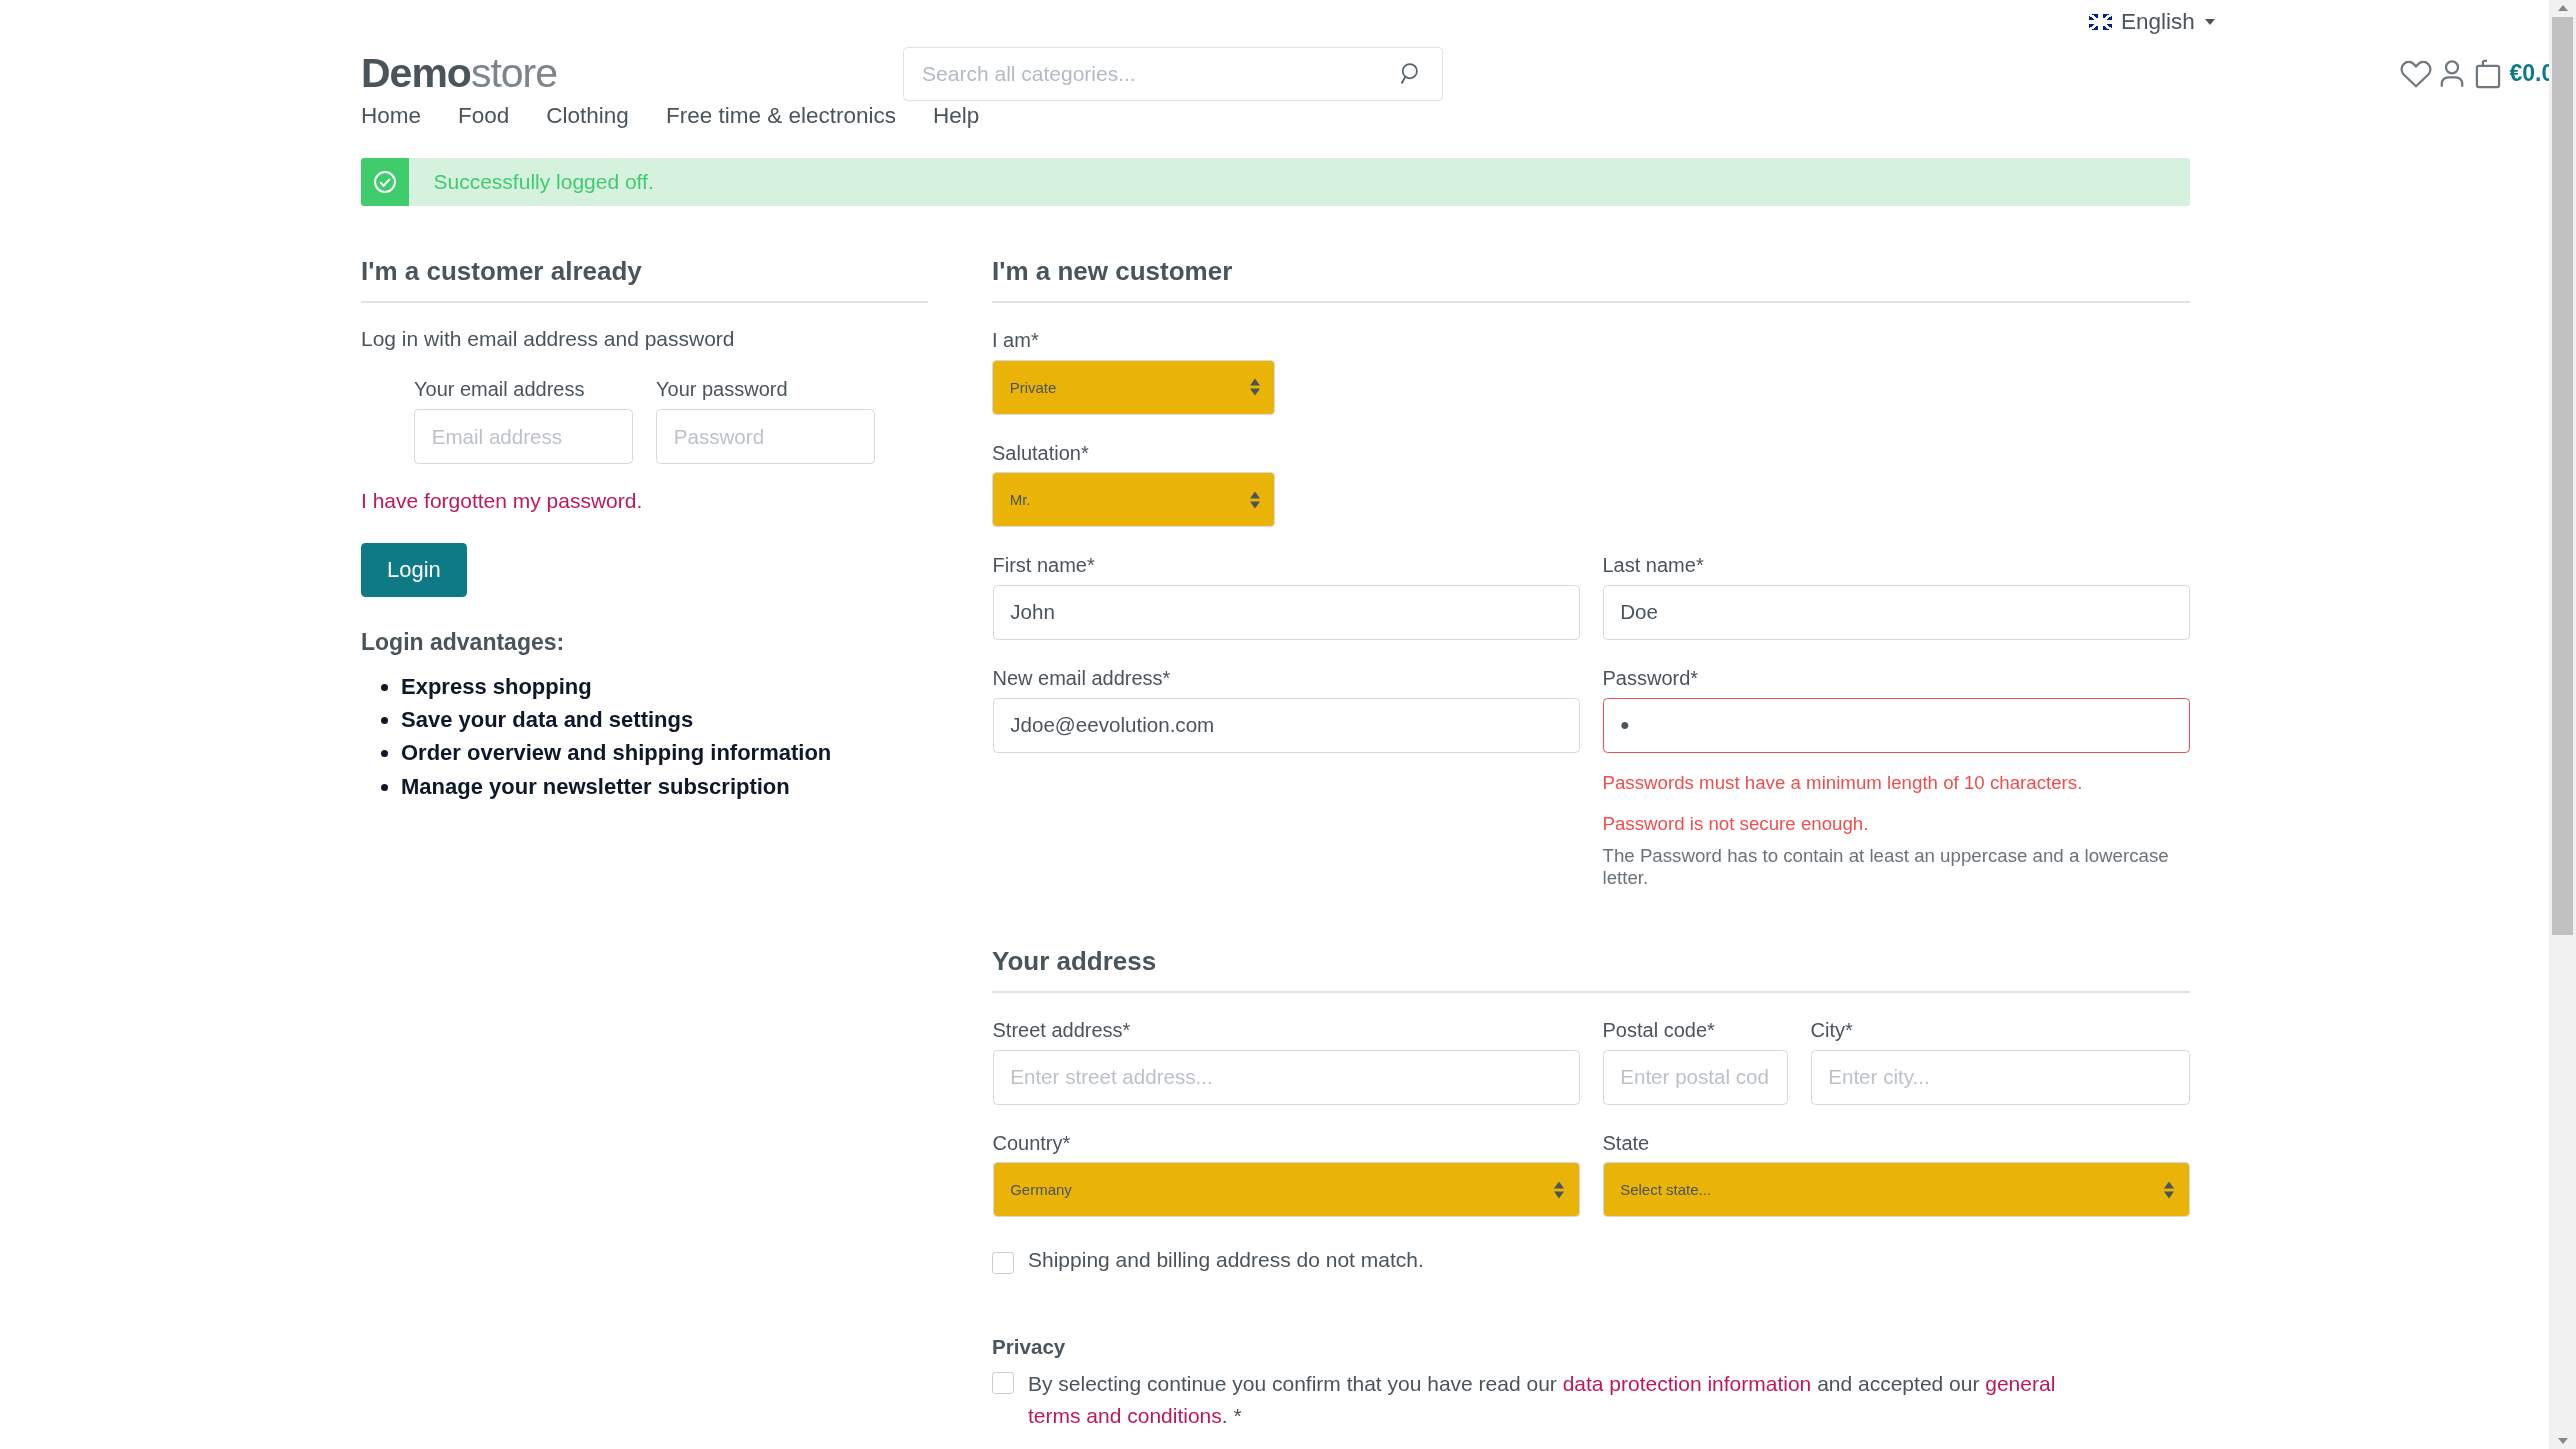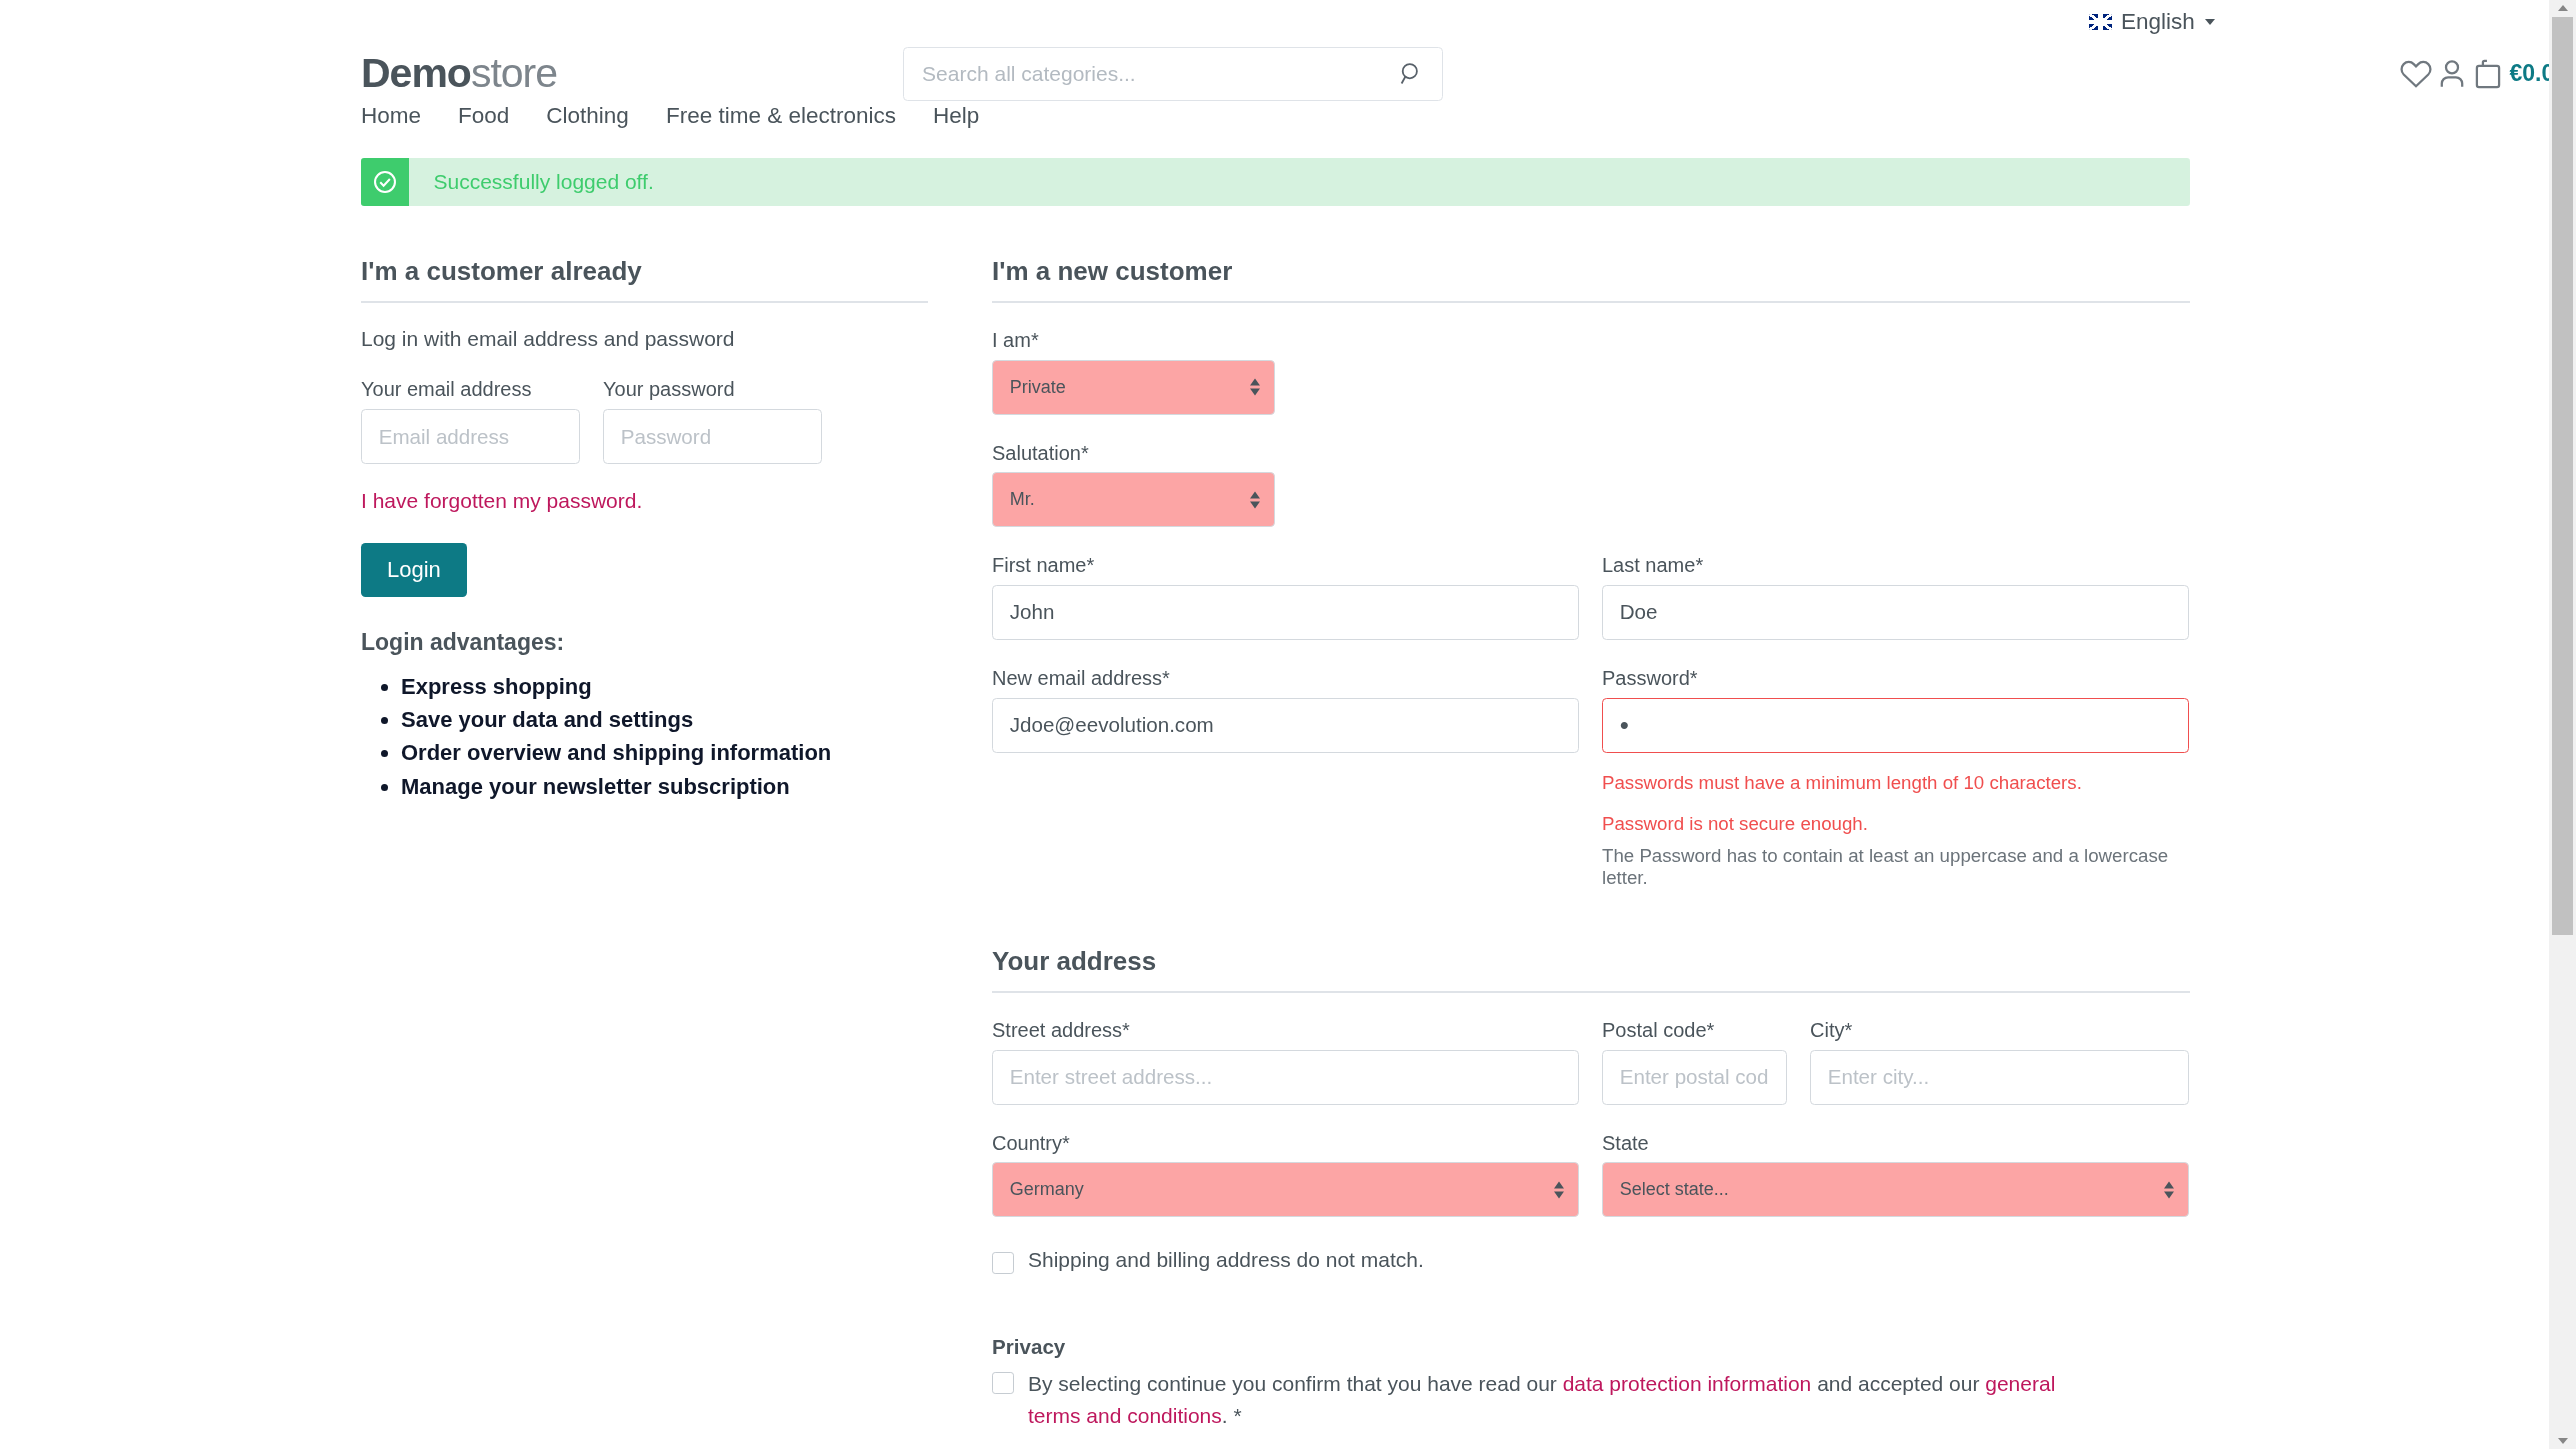--- a/index.html
+++ b/index.html
@@ -118,41 +118,41 @@
     font-family: "Liberation Sans", sans-serif;
   }
   .inp::placeholder { color: #bcc2c8; }
   .inp.err { border: 1.9px solid #f04e4e; }
 
   .sel {
     position: relative; width: 100%;
   }
   .sel-box {
     width: 100%; height: 55px; border: 1.3px solid #d4d9de; border-radius: 4.5px;
-    padding: 0 39px 0 16.7px; font-size: 18px; color: #4a545b; background: #fca5a5;
+    padding: 0 39px 0 16.7px; font-size: 15px; color: #4a545b; background: #eab308;
     display: flex; align-items: center; cursor: pointer;
   }
   .sel-arrows {
     position: absolute; right: 15.5px; top: 50%; transform: translateY(-50%);
     display: flex; flex-direction: column; gap: 3.2px; pointer-events: none;
   }
   .tri-up { width: 0; height: 0; border-left: 5.8px solid transparent; border-right: 5.8px solid transparent; border-bottom: 7px solid #4a545b; }
   .tri-dn { width: 0; height: 0; border-left: 5.8px solid transparent; border-right: 5.8px solid transparent; border-top: 7px solid #4a545b; }
 
   .link { color: #be185d; text-decoration: none; font-size: 21px; }
   .btn-primary {
     background: #0d7a85; color: #fff; border: none; border-radius: 4.5px;
     font-size: 22px; padding: 14px 26px; cursor: pointer;
     font-family: "Liberation Sans", sans-serif;
   }
   .adv-title { font-size: 23px; font-weight: bold; color: #4a545b; }
   .adv-list { margin: 14px 0 0 40px; }
   .adv-list li { font-size: 22px; color: #0f172a; line-height: 1.52; font-weight: bold; }
 
-  .row2 { display: flex; gap: 23px; }
+  .row2 { display: flex; gap: 23px; justify-content: center; }
 
   .cbx {
     width: 22px; height: 22px; border: 1.3px solid #c6ccd2; border-radius: 3.2px;
     background: #fff; flex: none; cursor: pointer; margin-top: 3.9px;
   }
   .err-msg { font-size: 18.7px; color: #f04e4e; margin-top: 19px; }
   .hint-msg { font-size: 18.7px; color: #6b737a; margin-top: 10.3px; }
 
   .pw-dots { font-size: 26px; color: #4a545b; letter-spacing: 1.9px; line-height: 52px; }
 

